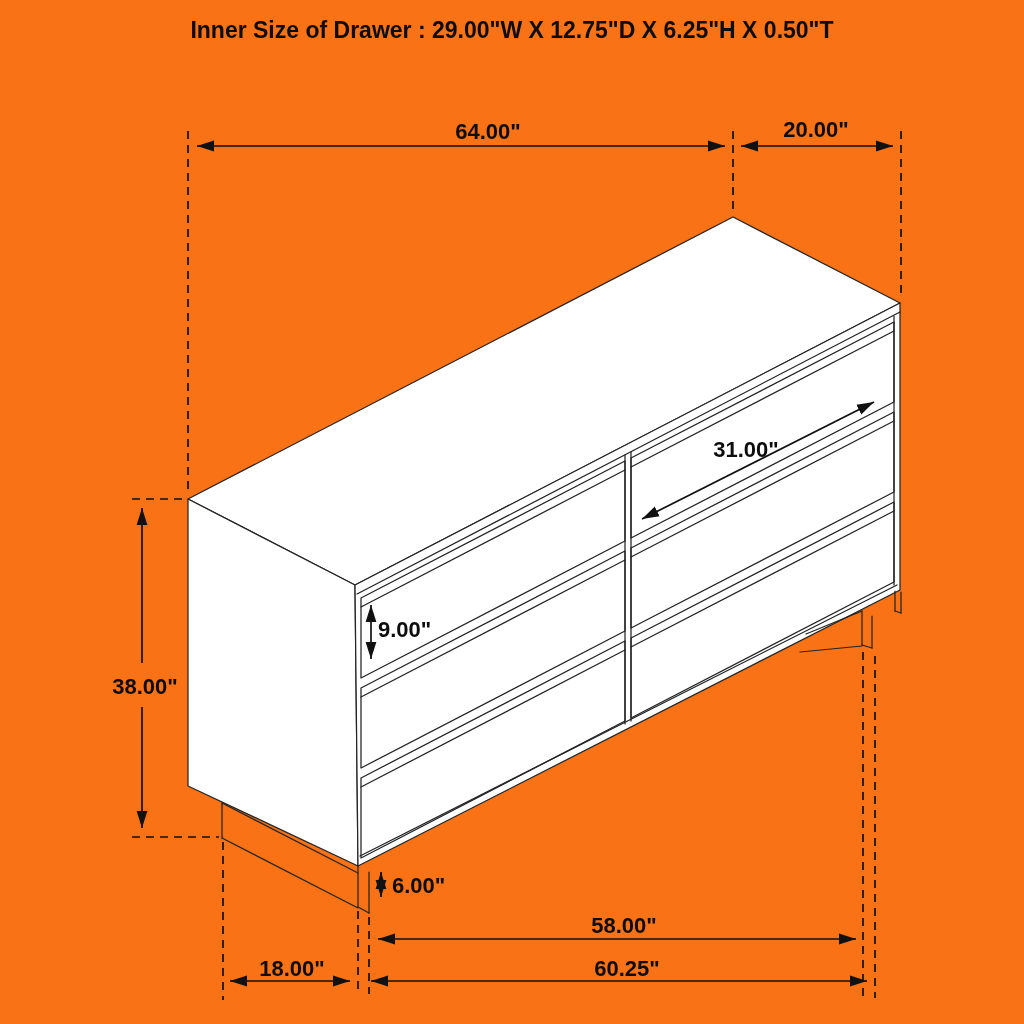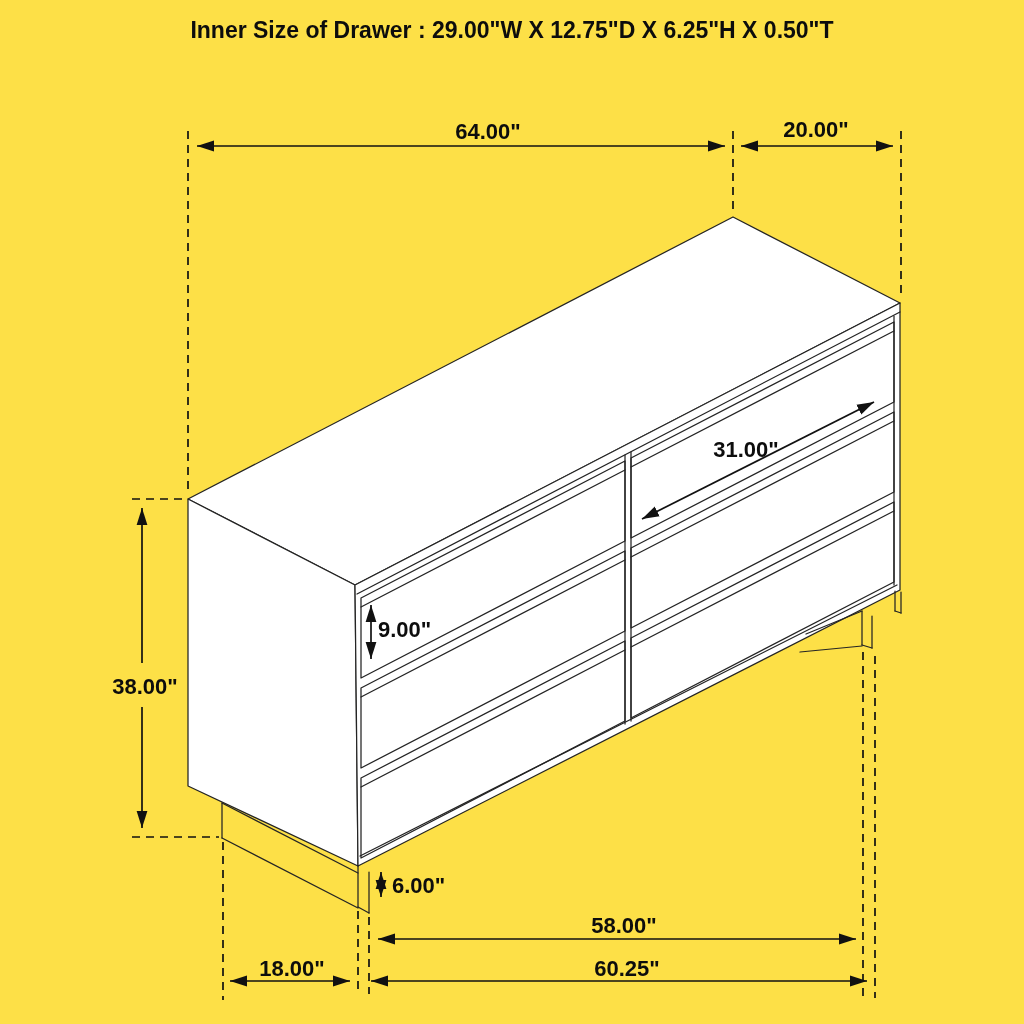--- a/index.html
+++ b/index.html
@@ -1,16 +1,16 @@
 <!DOCTYPE html>
 <html><head>
 <meta charset="utf-8">
 <style>
   html,body{margin:0;padding:0;background:#ffffff;}
-  .stage{position:relative;width:1024px;height:1024px;background:#fde047;overflow:hidden;
+  .stage{position:relative;width:1024px;height:1024px;background:#f97316;overflow:hidden;
          font-family:"Liberation Sans", sans-serif;}
   .stage svg{position:absolute;left:0;top:0;}
   .struct{stroke:#242424;stroke-width:1.25;fill:none;stroke-linejoin:round;stroke-linecap:round;}
   .face{stroke:#242424;stroke-width:1.25;fill:#ffffff;stroke-linejoin:round;}
   .dim{stroke:#111111;stroke-width:1.7;fill:none;}
   .dash{stroke:#111111;stroke-width:1.7;fill:none;stroke-dasharray:8 6;}
   .lbl{font-family:"Liberation Sans", sans-serif;font-weight:bold;font-size:22px;fill:#0d0d0d;}
   .ttl{font-family:"Liberation Sans", sans-serif;font-weight:bold;font-size:23px;fill:#0d0d0d;}
   .arr{fill:#111111;stroke:none;}
 </style>

